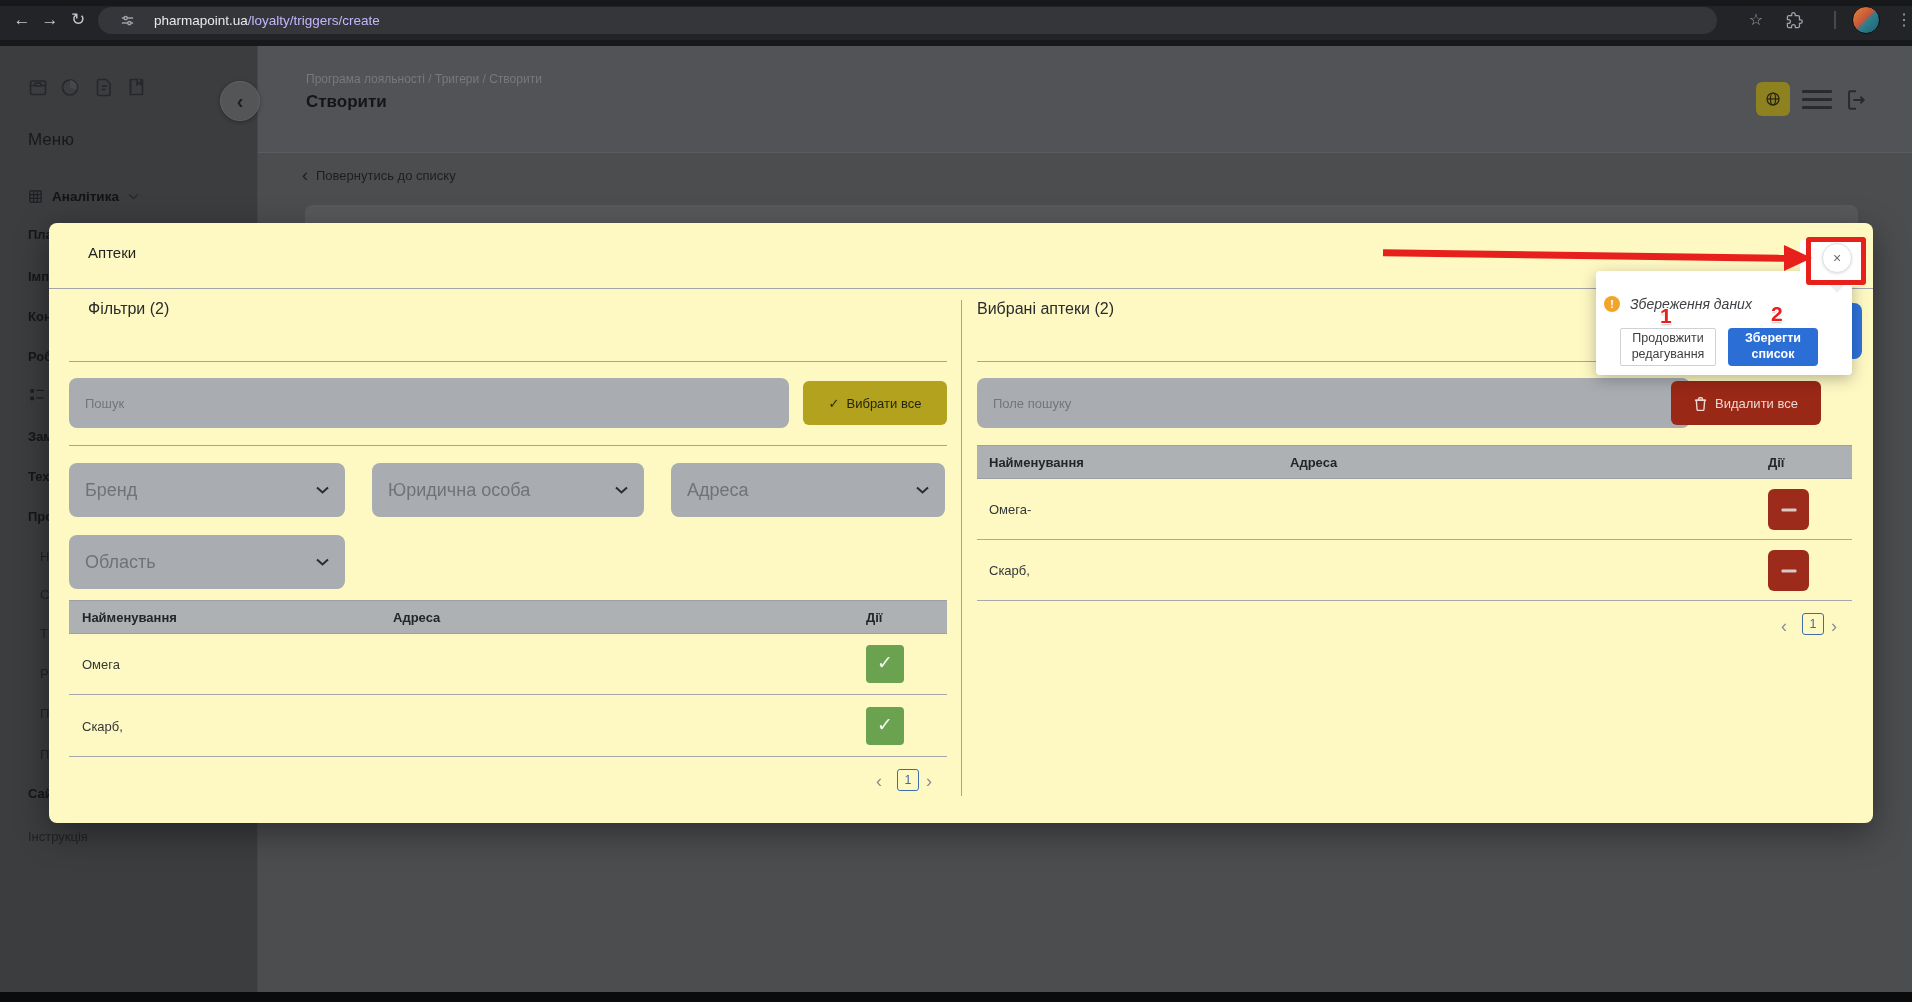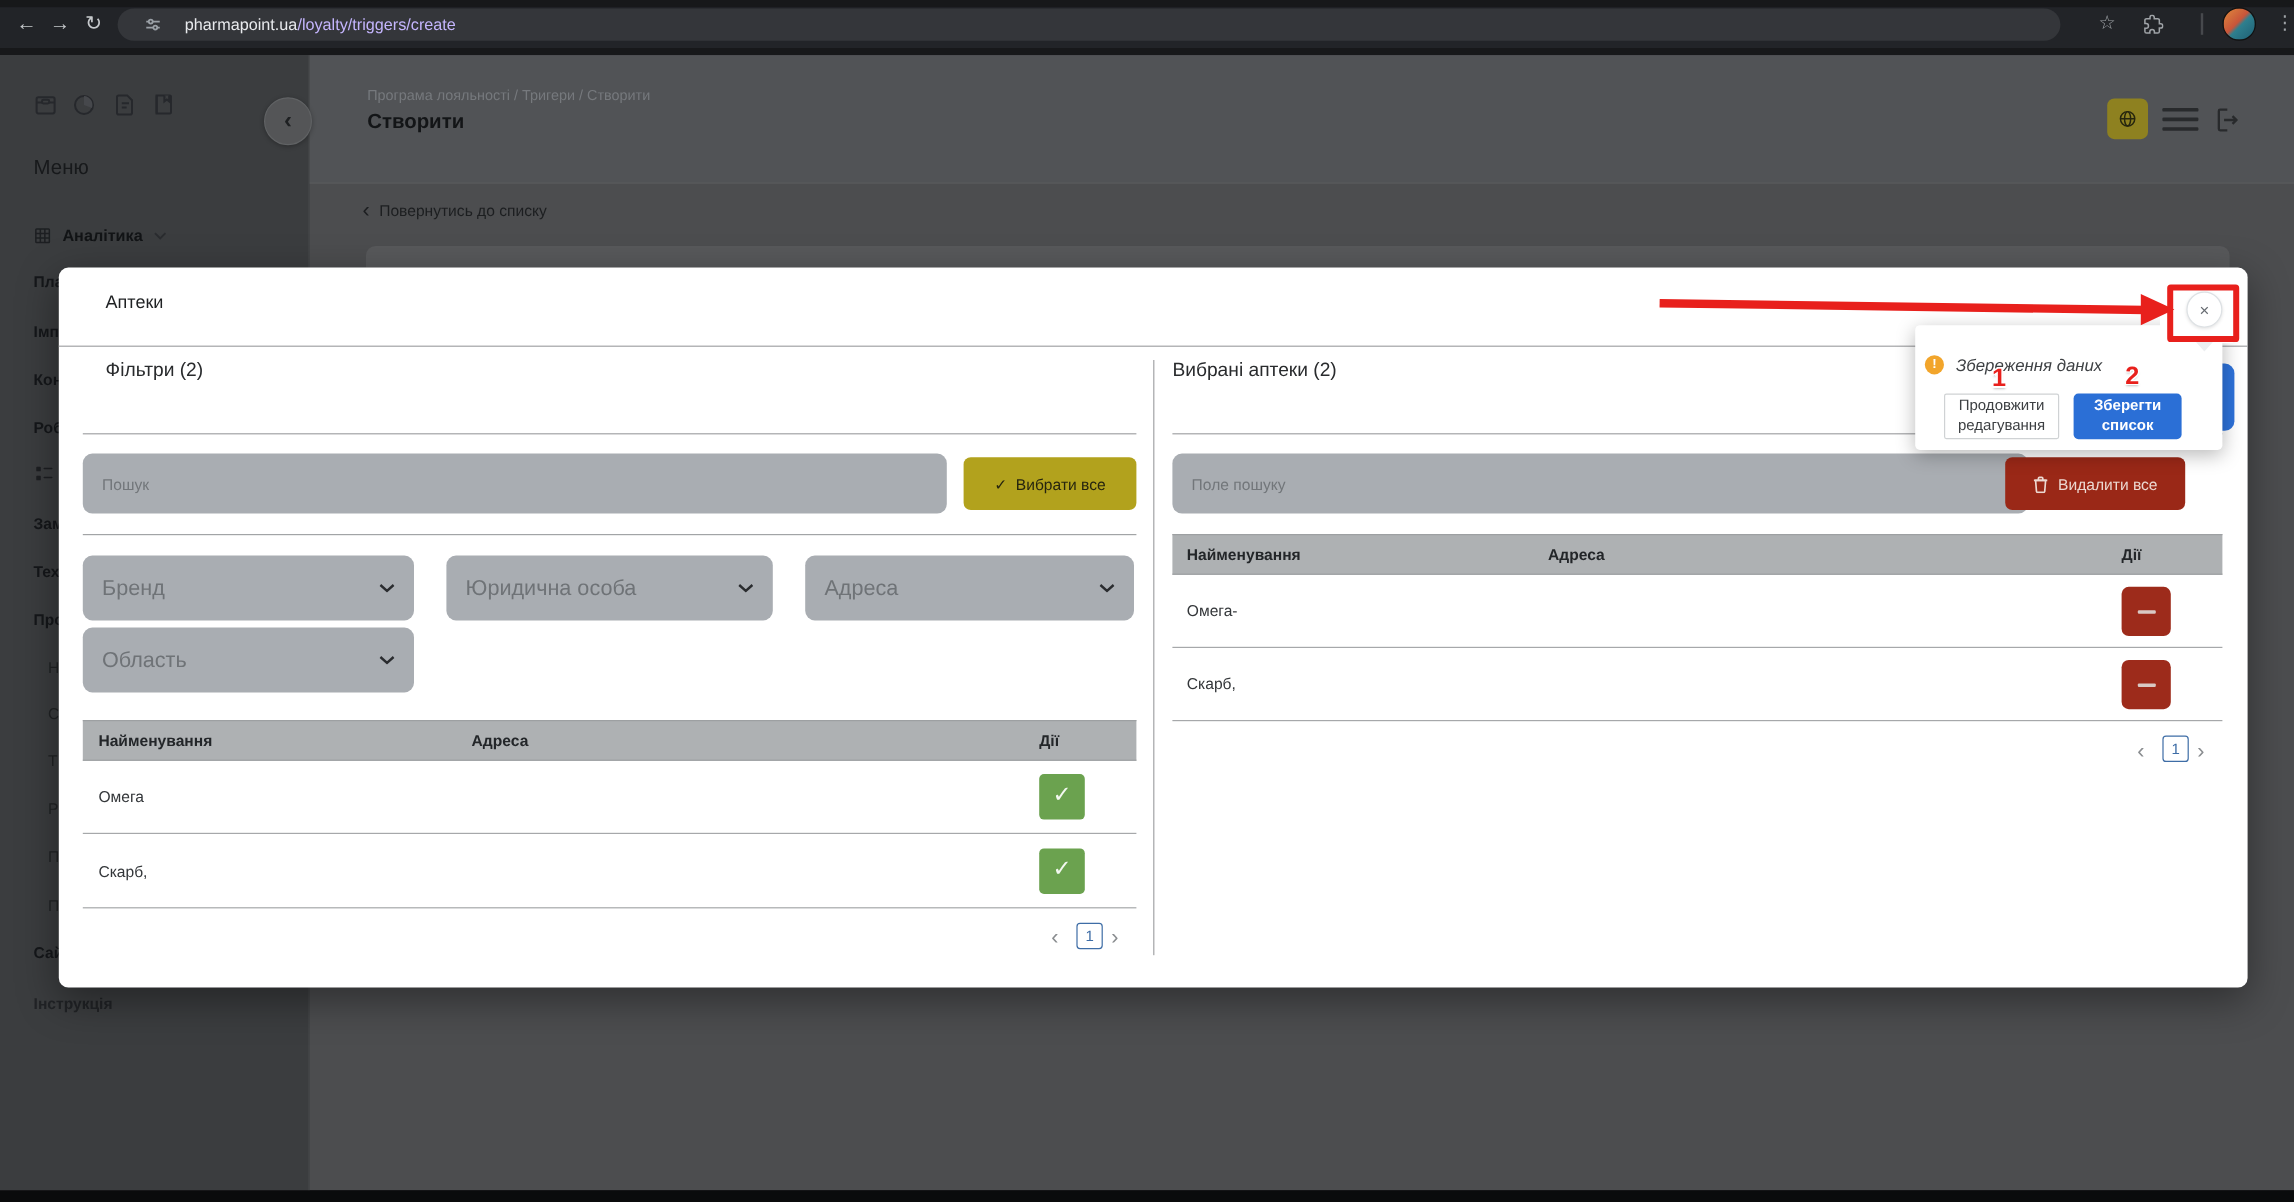--- a/index.html
+++ b/index.html
@@ -26,40 +26,40 @@
   .page-topstrip { left:0; top:40px; width:1912px; height:6px; background:#17181a; }
   .bottom-strip { left:0; top:992px; width:1912px; height:10px; background:#0a0b0c; }
 
   .sidebar { left:0; top:46px; width:258px; height:946px; background:#3b3d3f; border-right:1px solid #474849; }
   .sb-ico { top:29px; width:24px; height:26px; }
   .sb-menu { left:28px; top:84px; font-size:17px; color:#17191b; }
   .sb-analytics { left:28px; top:143px; display:flex; align-items:center; gap:9px; cursor:pointer; }
   .sb-analytics .lbl { font-size:13.5px; font-weight:bold; color:#121416; }
   .sb-item { left:28px; font-size:13px; font-weight:bold; color:#15171a; white-space:nowrap; cursor:pointer; }
   .sb-sub  { left:40px; font-size:13px; font-weight:normal; color:#212325; cursor:pointer; }
-  .sb-inst { left:28px; top:783px; font-size:13px; color:#212326; cursor:pointer;font-weight:bold; }
+  .sb-inst { left:28px; top:783px; font-size:13px; color:#212326; cursor:pointer; }
 
   .hdr-band { left:258px; top:46px; width:1654px; height:106px; background:#515356; }
   .hdr-div  { left:258px; top:152px; width:1654px; height:1px; background:#5b5d5f; }
   .card-sliver { left:305px; top:205px; width:1553px; height:18px; background:#58595b; border-radius:8px 8px 0 0; }
   .back-circle { left:220px; top:81px; width:40px; height:40px; border-radius:50%; background:#545557;
                  border:1px solid #606264; box-shadow:0 1px 4px rgba(0,0,0,.3); color:#1e2022;
                  font-size:20px; font-weight:bold; text-align:center; line-height:38px; cursor:pointer; }
   .breadcrumb { left:306px; top:72px; font-size:12px; color:#76797d; }
   .page-title { left:306px; top:92px; font-size:17px; font-weight:bold; color:#131517; }
   .globe-btn { left:1756px; top:82px; width:34px; height:34px; border-radius:6px; background:#8e8120;
                display:flex; align-items:center; justify-content:center; cursor:pointer; }
   .burger { left:1802px; top:90px; width:30px; height:20px; cursor:pointer; }
   .burger div { height:3px; background:#282a2c; margin-bottom:5px; border-radius:1px; }
   .logout { left:1842px; top:87px; width:26px; height:26px; cursor:pointer; }
   .back-link { left:302px; top:168px; font-size:13px; color:#1c1e20; cursor:pointer; display:flex; gap:8px; align-items:center; }
   .back-link .chev { font-size:18px; line-height:13px; }
 
   
-  .modal { left:49px; top:223px; width:1824px; height:600px; background:#ffffff; border-radius:8px;
+  .modal { left:49px; top:223px; width:1824px; height:600px; background:#fef9c3; border-radius:8px;
            box-shadow:0 10px 34px rgba(0,0,0,.4); }
   .m-title { left:39px; top:21px; font-size:15px; font-weight:500; color:#1f2123; }
   .m-hr { background:#a2a4a6; height:1px; }
   .m-vdiv { left:912px; top:77px; width:1px; height:496px; background:#a2a4a6; }
   .sec-title { font-size:16px; color:#292b2d; }
   .m-input { background:#a9adb2; border:none; border-radius:8px; font-size:13px; color:#2e3134;
              padding:0 16px; font-family:"Liberation Sans",sans-serif; }
   .m-input::placeholder { color:#72767a; opacity:1; }
   .dropdown { background:#a9adb2; border-radius:8px; display:flex; align-items:center;
               justify-content:space-between; padding:0 16px; cursor:pointer; }
@@ -276,21 +276,21 @@
       </span>
   </div>
   <div class="abs dropdown" style="left:622px;top:240px;width:274px;height:54px">
     <span class="dd-lbl">Адреса</span>
     <span>
         <svg width="13" height="8" viewBox="0 0 13 8" fill="none" stroke="#2a2c2f" stroke-width="2">
           <polyline points="1,1.5 6.5,6.5 12,1.5"></polyline>
         </svg>
       </span>
   </div>
-  <div class="abs dropdown" style="left:20px;top:300px;width:276px;height:54px">
+  <div class="abs dropdown" style="left:20px;top:312px;width:276px;height:54px">
     <span class="dd-lbl">Область</span>
     <span>
         <svg width="13" height="8" viewBox="0 0 13 8" fill="none" stroke="#2a2c2f" stroke-width="2">
           <polyline points="1,1.5 6.5,6.5 12,1.5"></polyline>
         </svg>
       </span>
   </div>
 
   <div class="abs thead" style="left:20px;top:377px;width:878px;height:34px">
     <span class="th" style="left:13px">Найменування</span>

